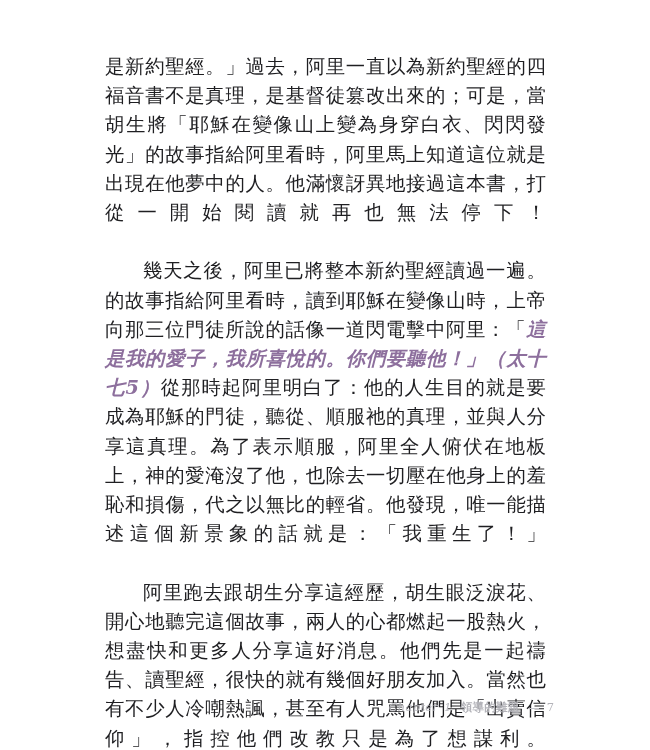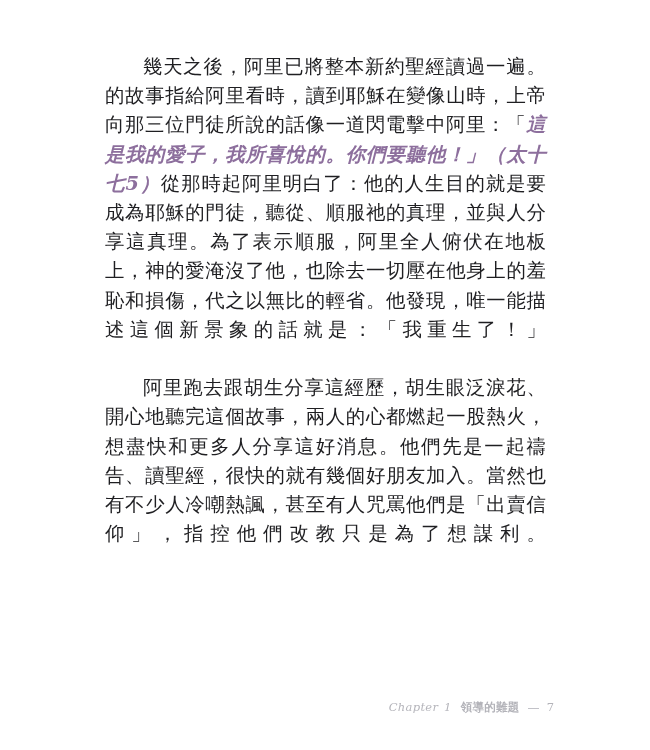--- a/index.html
+++ b/index.html
@@ -122,20 +122,21 @@
     font-size: 11.5px;
     color: #b3b3b9;
   }
 </style>
 </head>
 <body>
 
 <div id="page">
 
   <div id="text-block">
+      <p class="para no-indent"><span>是新約聖經。」過去，阿里一直以為新約聖經的四福音書不是真理，是基督徒篡改出來的；可是，當胡生將「耶穌在變像山上變為身穿白衣、閃閃發光」的故事指給阿里看時，阿里馬上知道這位就是出現在他夢中的人。他滿懷訝異地接過這本書，打從一開始閱讀就再也無法停下！</span></p>
       <p class="para"><span>幾天之後，阿里已將整本新約聖經讀過一遍。的故事指給阿里看時，讀到耶穌在變像山時，上帝向那三位門徒所說的話像一道閃電擊中阿里：「</span><span class="scripture">這是我的愛子，我所喜悅的。你們要聽他！」（太十七</span><span class="scripture ref-num">5</span><span class="scripture">）</span><span>從那時起阿里明白了：他的人生目的就是要成為耶穌的門徒，聽從、順服祂的真理，並與人分享這真理。為了表示順服，阿里全人俯伏在地板上，神的愛淹沒了他，也除去一切壓在他身上的羞恥和損傷，代之以無比的輕省。他發現，唯一能描述這個新景象的話就是：「我重生了！」</span></p>
       <p class="para"><span>阿里跑去跟胡生分享這經歷，胡生眼泛淚花、開心地聽完這個故事，兩人的心都燃起一股熱火，想盡快和更多人分享這好消息。他們先是一起禱告、讀聖經，很快的就有幾個好朋友加入。當然也有不少人冷嘲熱諷，甚至有人咒罵他們是「出賣信仰」，指控他們改教只是為了想謀利。</span></p>
     </div>
 
   <div id="footer">
     <div id="footer-inner">
       <span class="chapter-word">Chapter</span>
       <span class="chapter-num">1</span>
       <span class="footer-title">領導的難題</span>
       <span class="footer-rule"></span>

